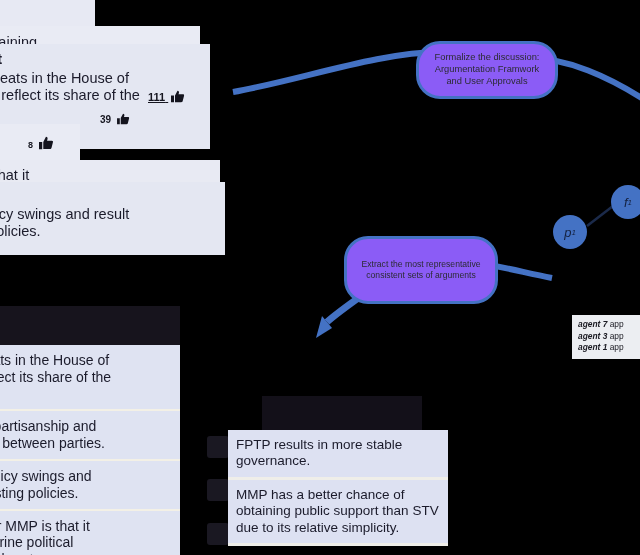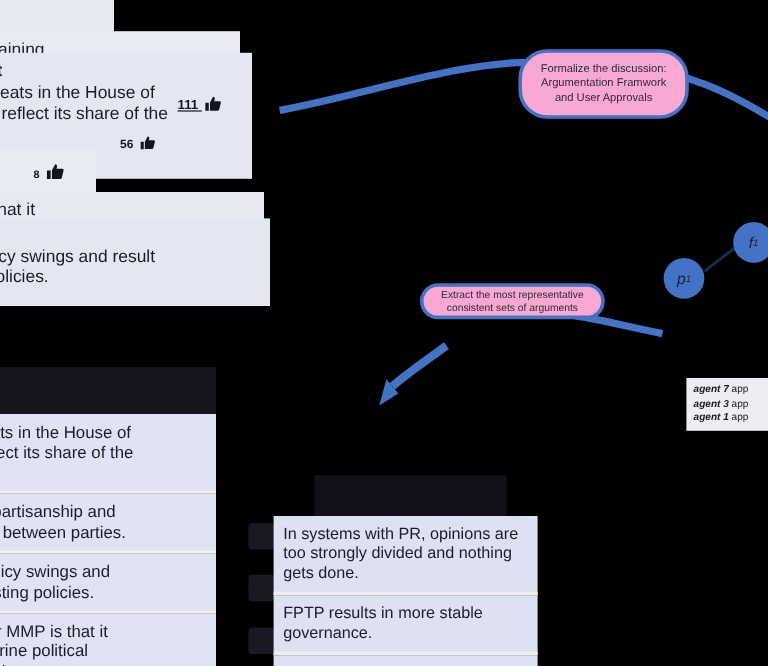--- a/index.html
+++ b/index.html
@@ -9,21 +9,21 @@
 
   
   .card{position:absolute;background:#dde1f2;color:#1b1b2b;line-height:1.22;}
   .card .txt{display:block;}
 
   
   #tl-a{left:-110px;top:-6px;width:185px;padding:8px 10px 10px;font-size:14.5px;background:#e7e9f3;}
   #tl-b{left:-60px;top:26px;width:240px;padding:8px 10px 14px;font-size:14.5px;background:#e9ebf4;}
   #tl-c{left:-95px;top:44px;width:285px;padding:7px 10px 26px;font-size:14.5px;background:#e4e7f2;}
   #tl-c .author{font-weight:bold;display:block;margin-bottom:1px;}
-  #tl-votes1{position:absolute;left:148px;top:80px;font-size:11px;font-weight:bold;color:#15151f;text-decoration:underline;}
+  #tl-votes1{position:absolute;left:148px;top:90px;font-size:11px;font-weight:bold;color:#15151f;text-decoration:underline;}
   #tl-votes2{position:absolute;left:100px;top:113px;font-size:10px;font-weight:bold;color:#15151f;}
   #tl-d{left:-115px;top:124px;width:175px;padding:6px 10px 16px;font-size:14.5px;background:#e9ebf4;}
   #tl-votes3{position:absolute;left:28px;top:136px;font-size:9px;font-weight:bold;color:#15151f;}
   #tl-e{left:-120px;top:160px;width:320px;padding:7px 10px 8px;font-size:14.5px;background:#e8eaf3;}
   #tl-f{left:-125px;top:182px;width:330px;padding:6px 10px 14px;font-size:14.5px;background:#e4e7f2;}
   #tl-f .author{font-weight:bold;display:block;}
   .thumb{display:inline-block;vertical-align:-2px;margin-left:3px;}
 
   
   #bl-panel{position:absolute;left:-120px;top:306px;width:300px;height:250px;background:#1d1a24;}
@@ -37,24 +37,24 @@
   
   #bm-head{position:absolute;left:262px;top:396px;width:160px;height:34px;
            background:#131019;color:#2a2733;font-size:18px;font-weight:bold;
            padding:6px 0 0 8px;box-sizing:border-box;overflow:hidden;}
   #bm-list{position:absolute;left:228px;top:430px;width:220px;}
   #bm-list .row{background:#dde1f2;color:#1b1b2b;font-size:13.5px;padding:7px 9px 7px 8px;
                 border-bottom:3px solid #efeee9;line-height:1.22;}
   .row-badge{position:absolute;left:207px;width:22px;height:22px;background:#1a1822;border-radius:3px;}
 
   
-  .callout{position:absolute;background:#f9a8d4;border:3.5px solid #4472c4;border-radius:24px;
-           color:#2b2b33;text-align:center;line-height:1.28;z-index:6;margin-left:16px;}
+  .callout{position:absolute;background:#8b5cf6;border:3.5px solid #4472c4;border-radius:24px;
+           color:#2b2b33;text-align:center;line-height:1.28;z-index:6;}
   #co-top{left:416px;top:41px;width:124px;padding:8px 6px;font-size:9.3px;}
-  #co-mid{left:334px;top:236px;width:136px;padding:1px 6px;font-size:8.6px;}
+  #co-mid{left:344px;top:236px;width:136px;padding:20px 6px;font-size:8.6px;}
 
   
   .node{position:absolute;border-radius:50%;background:#4472c4;color:#14213f;
         font-style:italic;font-size:13px;display:flex;align-items:center;
         justify-content:center;z-index:5;}
   #node-p1{left:553px;top:215px;width:34px;height:34px;}
   #node-f1{left:611px;top:185px;width:34px;height:34px;}
   .node sub{font-size:8px;}
 
   
@@ -95,21 +95,21 @@
 mons should reflect its share of the
 ar vote.</span>
   </div>
   <div id="tl-votes1">
     <span>111</span>
     <svg class="thumb" width="14" height="13" viewBox="0 0 14 13">
         <path d="M4 5.5 L6.5 0.7 C7.8 0.7 8.3 1.8 7.9 3.1 L7.5 4.3 H12 C12.9 4.3 13.3 5 13 5.9 L11.7 11 C11.5 11.8 11 12.2 10.2 12.2 H4 Z M0 5.6 H3 V12.3 H0 Z" fill="#14141e"></path>
       </svg>
   </div>
   <div id="tl-votes2">
-    <span>56</span>
+    <span>39</span>
     <svg class="thumb" width="13" height="12" viewBox="0 0 14 13">
         <path d="M4 5.5 L6.5 0.7 C7.8 0.7 8.3 1.8 7.9 3.1 L7.5 4.3 H12 C12.9 4.3 13.3 5 13 5.9 L11.7 11 C11.5 11.8 11 12.2 10.2 12.2 H4 Z M0 5.6 H3 V12.3 H0 Z" fill="#14141e"></path>
       </svg>
   </div>
 
   <div class="card" id="tl-d">
     <span class="txt" style="white-space: pre-line;">e choices.</span>
   </div>
   <div id="tl-votes3">
     <span>8</span>
@@ -142,21 +142,20 @@
 n't explicitly enshrine political
 es in our electoral system.</div>
 
   </div>
 
   <div id="bm-head"></div>
   <div class="row-badge" style="top:436px"></div>
   <div class="row-badge" style="top:479px"></div>
   <div class="row-badge" style="top:523px"></div>
   <div id="bm-list">
-    <div class="row" style="white-space: pre-line;">In systems with PR, opinions are too strongly divided and nothing gets done.</div>
     <div class="row" style="white-space: pre-line;">FPTP results in more stable governance.</div>
     <div class="row" style="white-space: pre-line;">MMP has a better chance of obtaining public support than STV due to its relative simplicity.</div>
   </div>
 
   <div class="callout" id="co-top">
     <span style="white-space:pre-line">Formalize the discussion:
 Argumentation Framwork
 and User Approvals</span>
   </div>
   <div class="callout" id="co-mid">

